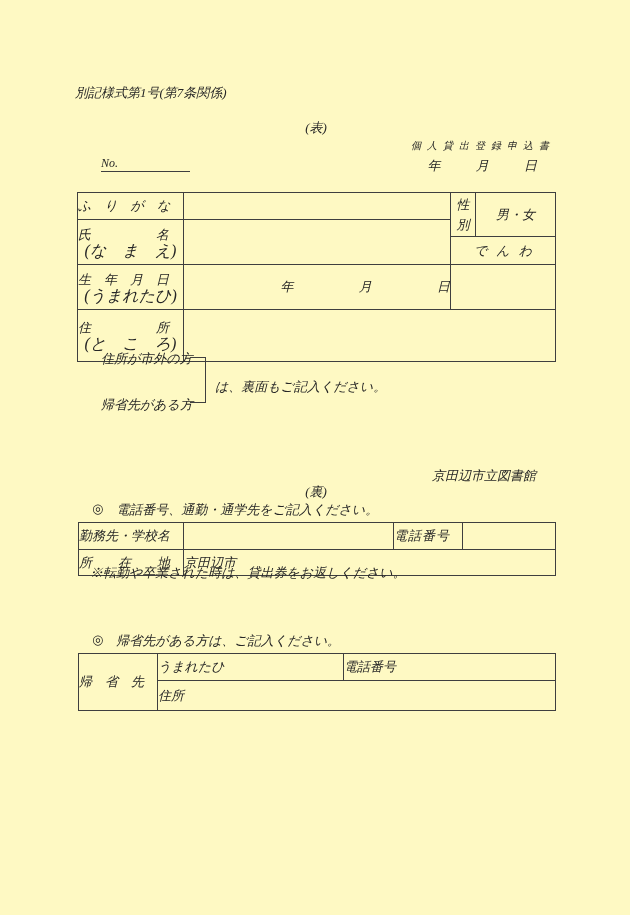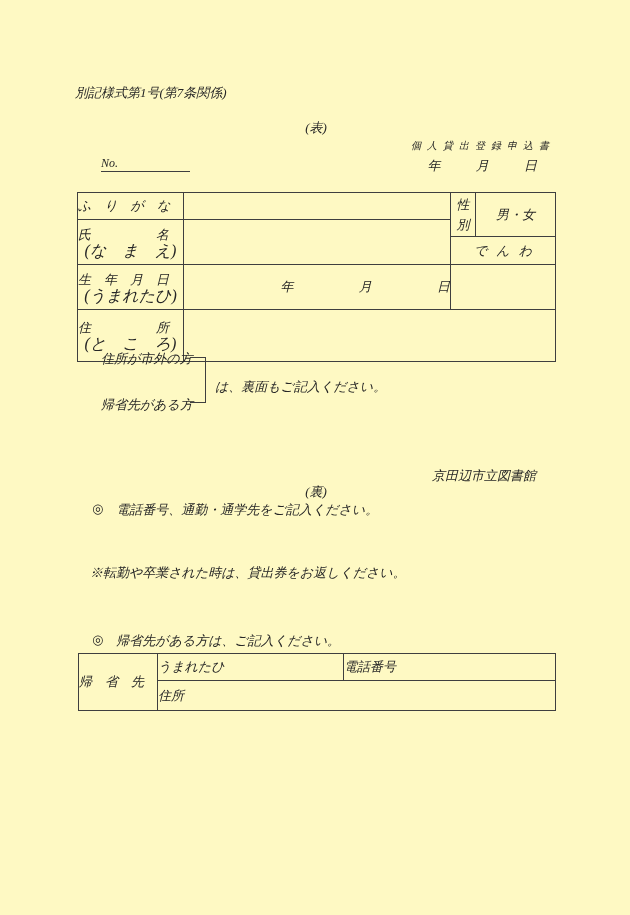--- a/index.html
+++ b/index.html
@@ -158,20 +158,46 @@
 
   <div class="org-name">京田辺市立図書館</div>
 
   <div class="side-label back-side-label">(裏)</div>
 
   <div class="sec-heading sec-heading-1">
     <span>◎</span>
     <span>電話番号、通勤・通学先をご記入ください。</span>
   </div>
 
+  <table class="t t2">
+    <colgroup>
+      <col style="width:105px">
+        <col style="width:210px">
+        <col style="width:69px">
+        <col style="width:93px">
+    </colgroup>
+    <tbody>
+        <tr class="r27">
+      <td class="lbl">
+        <div class="l1">勤務先・学校名</div>
+      </td>
+      <td></td>
+      <td class="phone-lbl">電話番号</td>
+      <td></td>
+    </tr>
+    <tr class="r26">
+      <td class="lbl">
+        <div class="l1">所　　在　　地</div>
+      </td>
+      <td class="value-cell" colspan="3">
+        <span>京田辺市</span>
+      </td>
+    </tr>
+  </tbody>
+    </table>
 
   <div class="return-note">※転勤や卒業された時は、貸出券をお返しください。</div>
 
   <div class="sec-heading sec-heading-2">
     <span>◎</span>
     <span>帰省先がある方は、ご記入ください。</span>
   </div>
 
   <table class="t t3">
     <colgroup>

